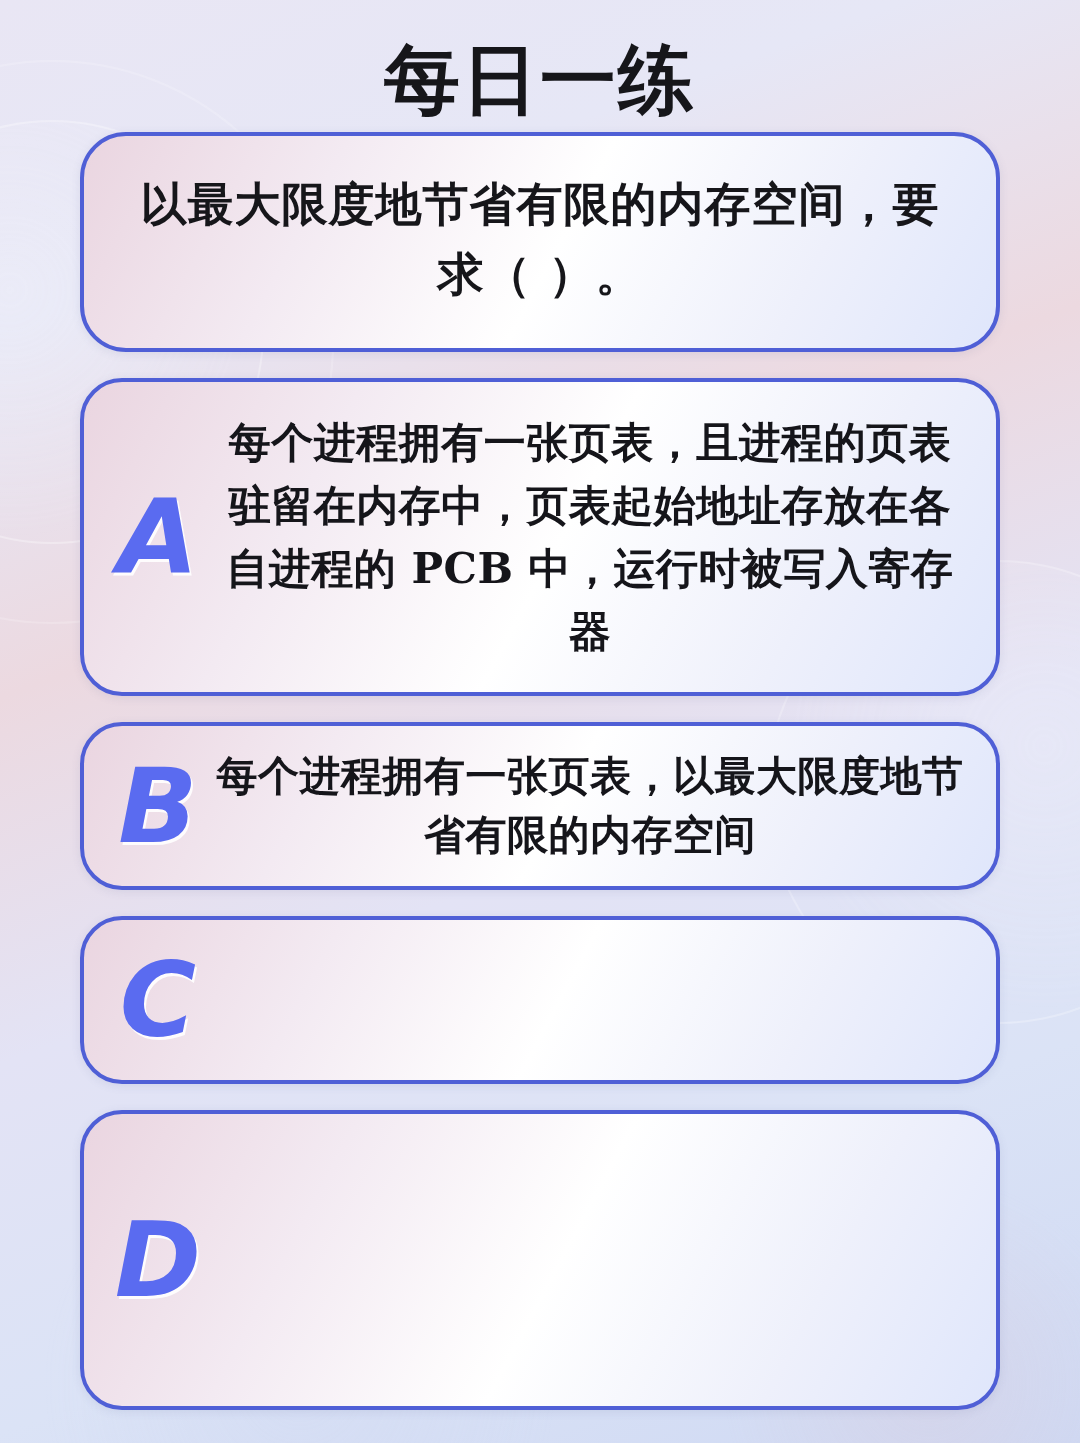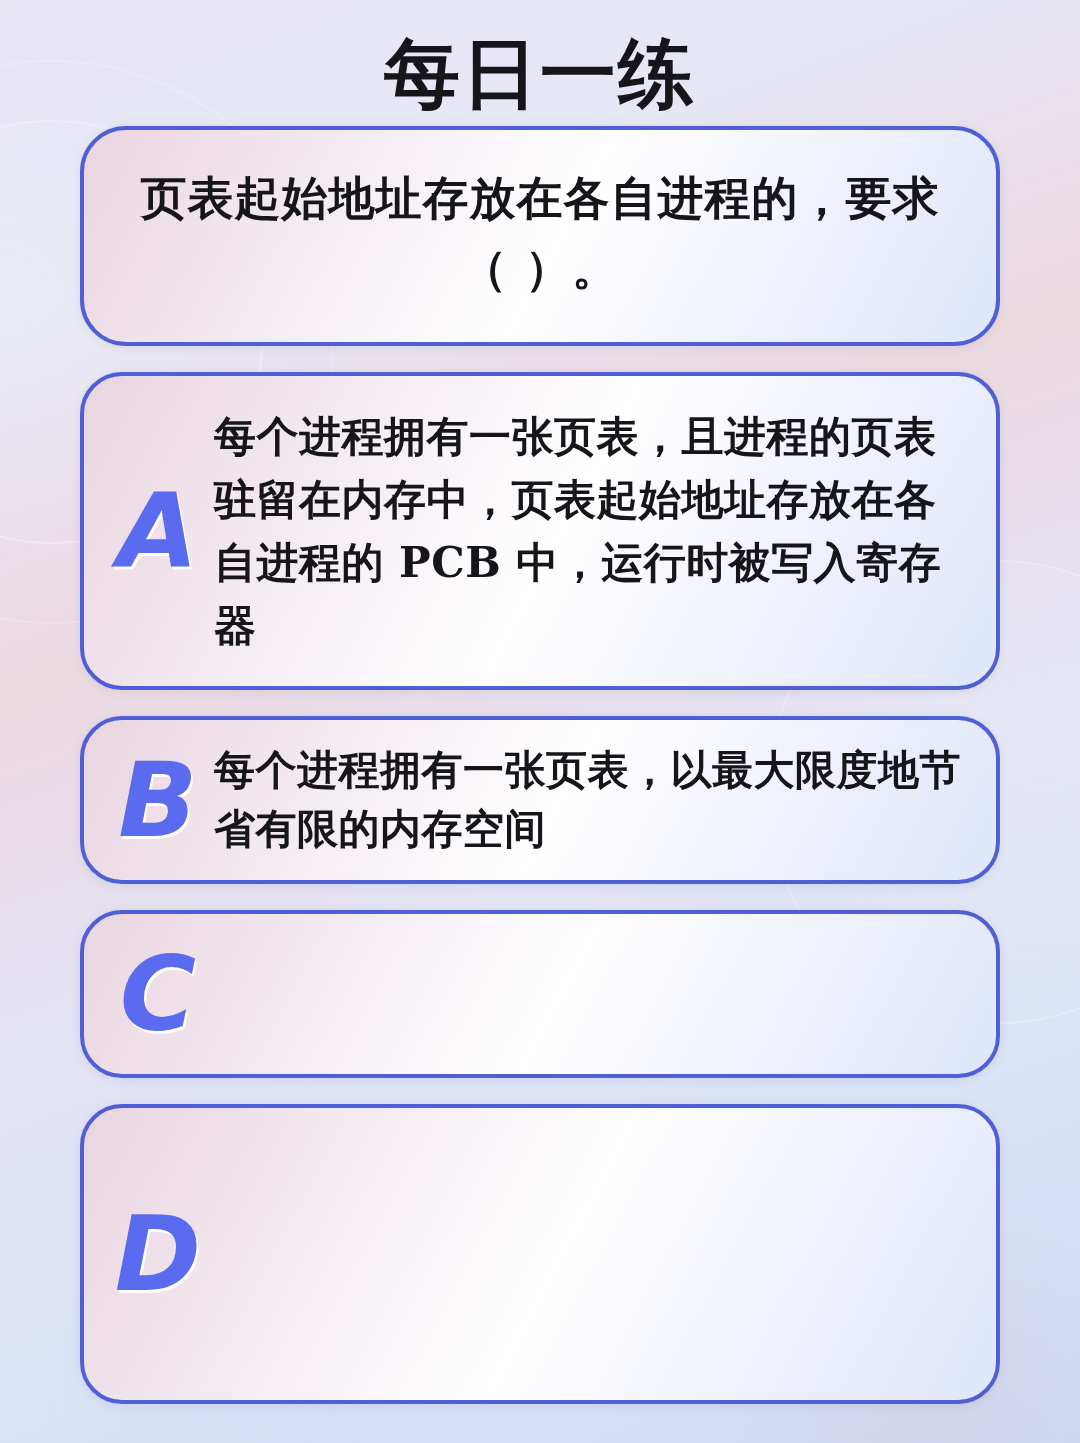--- a/index.html
+++ b/index.html
@@ -50,21 +50,21 @@
     left: 40px; bottom: -200px;
     width: 520px; height: 520px;
     background: radial-gradient(circle at 50% 50%, rgba(206,214,240,.5), rgba(255,255,255,0) 70%);
   }
 
   .page {
     position: relative;
     width: 1080px;
     height: 1443px;
     box-sizing: border-box;
-    padding: 0 80px;
+    padding: 6px 80px;
     z-index: 2;
     border-radius: 21px;
   }
 
   
   .header {
     display: flex;
     align-items: flex-end;
     justify-content: center;
     gap: 26px;
@@ -135,20 +135,21 @@
     color: #5a6bf0;
     text-shadow: 2px 3px 0 rgba(255,255,255,.9);
   }
   .opt-text {
     flex: 1 1 auto;
     font-family: "DejaVu Serif", serif;
     font-weight: bold;
     font-size: 41px;
     line-height: 1.44;
     color: #15151a;
+    text-align: center;
     letter-spacing: .5px;
   }
 
   .card-a { min-height: 318px; }
   .card-a .opt-text { font-size: 42px; line-height: 1.5; }
   .card-b { min-height: 168px; }
   .card-c { min-height: 168px; }
   .card-c .opt-text { font-size: 40px; }
   .card-d { min-height: 300px; }
   .card-d .opt-text { font-size: 41px; line-height: 1.5; }
@@ -162,21 +163,21 @@
 <div class="bg-blob blob-4"></div>
 <div class="bg-blob blob-5"></div>
 
 <div class="page">
 
   <div class="header">
     <div class="title-main">每日一练</div>
   </div>
 
   <div class="card question-card">
-    <div class="question-text">页表起始地址存放在各自进程的，要求（ ）。</div>
+    <div class="question-text">以最大限度地节省有限的内存空间，要求（ ）。</div>
   </div>
 
   <div class="card option-card card-a">
     <div class="opt-letter">A</div>
     <div class="opt-text">每个进程拥有一张页表，且进程的页表驻留在内存中，页表起始地址存放在各自进程的 PCB 中，运行时被写入寄存器</div>
   </div>
 
   <div class="card option-card card-b">
     <div class="opt-letter">B</div>
     <div class="opt-text">每个进程拥有一张页表，以最大限度地节省有限的内存空间</div>

